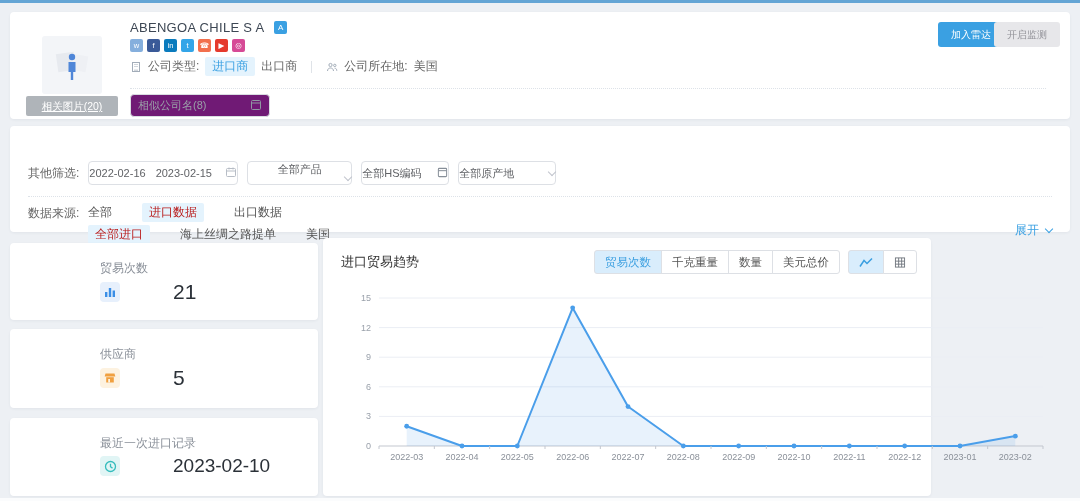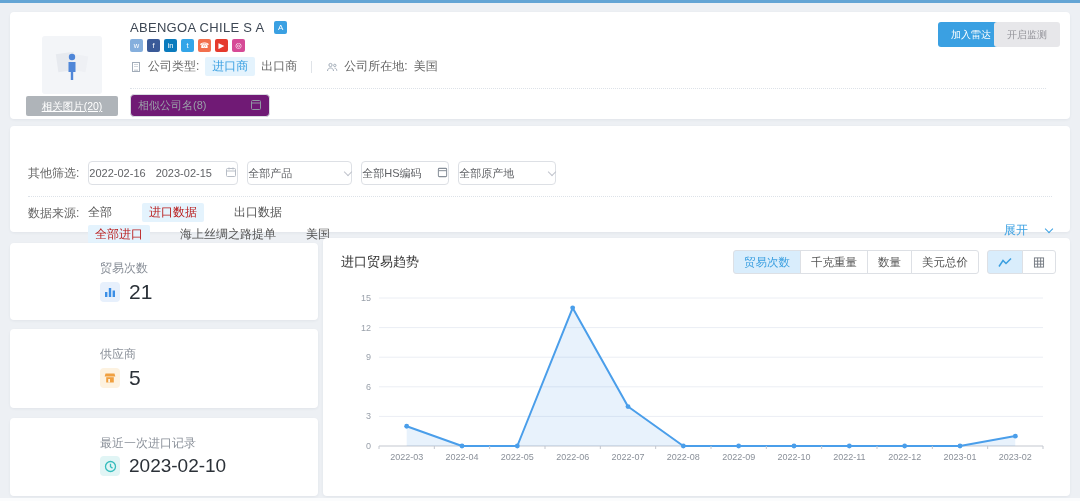--- a/index.html
+++ b/index.html
@@ -46,45 +46,45 @@
   
   #tabs-card { left:10px; top:126px; width:1060px; height:106px; }
   .tabs-row { height:29px; border-bottom:1px solid #eceef1; padding-left:18px; display:flex; gap:34px; }
   .tab { line-height:27px; font-size:12.5px; color:#333; border-bottom:2px solid transparent; cursor:pointer; }
   .tab.active { color:#3aa0e2; border-color:#3aa0e2; }
   .filter-row { position:absolute; left:18px; top:35px; display:flex; align-items:center; gap:9px; color:#666; }
   .fbox { height:24px; border:1px solid #dde0e5; border-radius:4px; display:flex; align-items:center;
           font-size:11px; color:#606266; background:#fff; padding:0 0; cursor:pointer; }
   .fbox .ico, .fbox .chev { margin-left:auto; }
   #date-box { width:150px; gap:10px; }
-  #sel-product { width:105px; } #sel-hs { width:88px; } #sel-origin { width:98px; }
+  #sel-product { width:105px;flex-direction:column; } #sel-hs { width:88px; } #sel-origin { width:98px; }
   .chev { width:6px; height:6px; border-right:1.5px solid #c0c4cc; border-bottom:1.5px solid #c0c4cc;
           transform:rotate(45deg); margin-top:-3px; }
   #flt-dotted { left:18px; right:18px; top:70px; }
   .src-label { position:absolute; left:18px; color:#666; }
   #src-label1 { top:79px; }
   .src-options { position:absolute; left:78px; display:flex; align-items:center; }
   #src-row1 { top:77px; } #src-row2 { top:99px; }
   .src-opt { margin-right:30px; color:#555; cursor:pointer; }
   .src-opt.chip { color:#b91c1c; }
   .expand-link { position:absolute; right:18px; top:96px; color:#3aa0e2; display:flex; align-items:center;
-                 gap:18px; cursor:pointer; }
+                 gap:7px; cursor:pointer; }
   .chev-blue { border-color:#3aa0e2; }
 
   
   .stat-card { left:10px; width:308px; }
   #stat-0 { top:243px; height:77px; } #stat-1 { top:329px; height:79px; } #stat-2 { top:418px; height:78px; }
   .stat-label { position:absolute; left:90px; top:17px; font-size:12px; color:#8a9099; }
   .stat-value-row { position:absolute; left:90px; top:37px; display:flex; align-items:center; gap:9px; }
   .stat-icon { width:20px; height:20px; border-radius:4px; display:flex; align-items:center; justify-content:center; }
-  .stat-value { font-size:21px; color:#2b3138; }
+  .stat-value { font-size:21px; color:#2b3138;margin-left:44px; }
   #stat-2 .stat-value { font-size:19px; }
 
   
-  #chart-card { left:323px; top:238px; width:747px; height:258px; }
+  #chart-card { left:323px; top:238px; width:608px; height:258px; }
   .chart-title { position:absolute; left:18px; top:15px; font-size:13px; color:#333; }
   .chart-controls { position:absolute; right:14px; top:12px; display:flex; gap:8px; }
   .metric-group, .icon-group { display:flex; }
   .mbtn { height:24px; padding:0 10px; border:1px solid #dde0e5; margin-left:-1px; font-size:11.5px;
           color:#555; background:#fff; display:flex; align-items:center; cursor:pointer; }
   .metric-group .mbtn:first-child, .icon-group .mbtn:first-child { border-radius:3px 0 0 3px; margin-left:0; }
   .metric-group .mbtn:last-child, .icon-group .mbtn:last-child { border-radius:0 3px 3px 0; }
   .mbtn.active { background:#d9edfc; color:#3a9fe0; }
   #chart-holder { position:absolute; left:20px; top:46px; width:707px; height:200px; }
   .bottom-strip { position:absolute; left:0; right:0; bottom:0; height:3px; background:#fbfcfd; }

